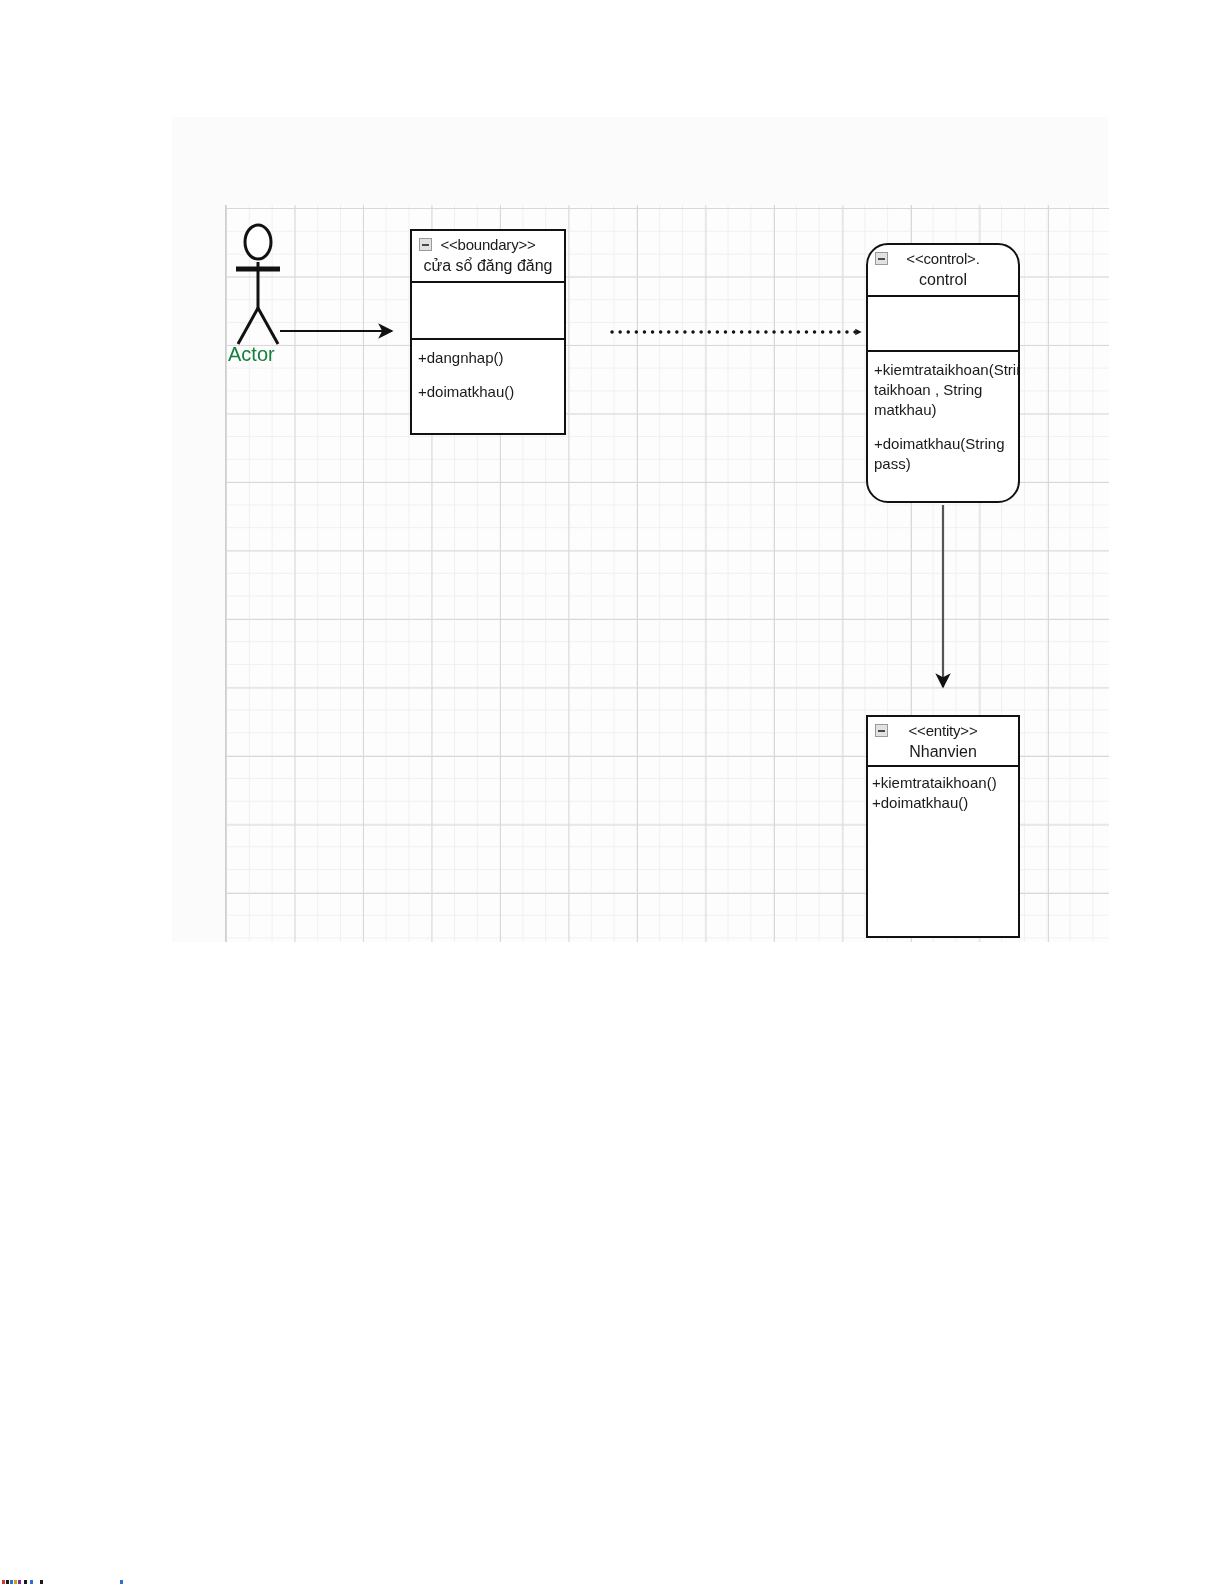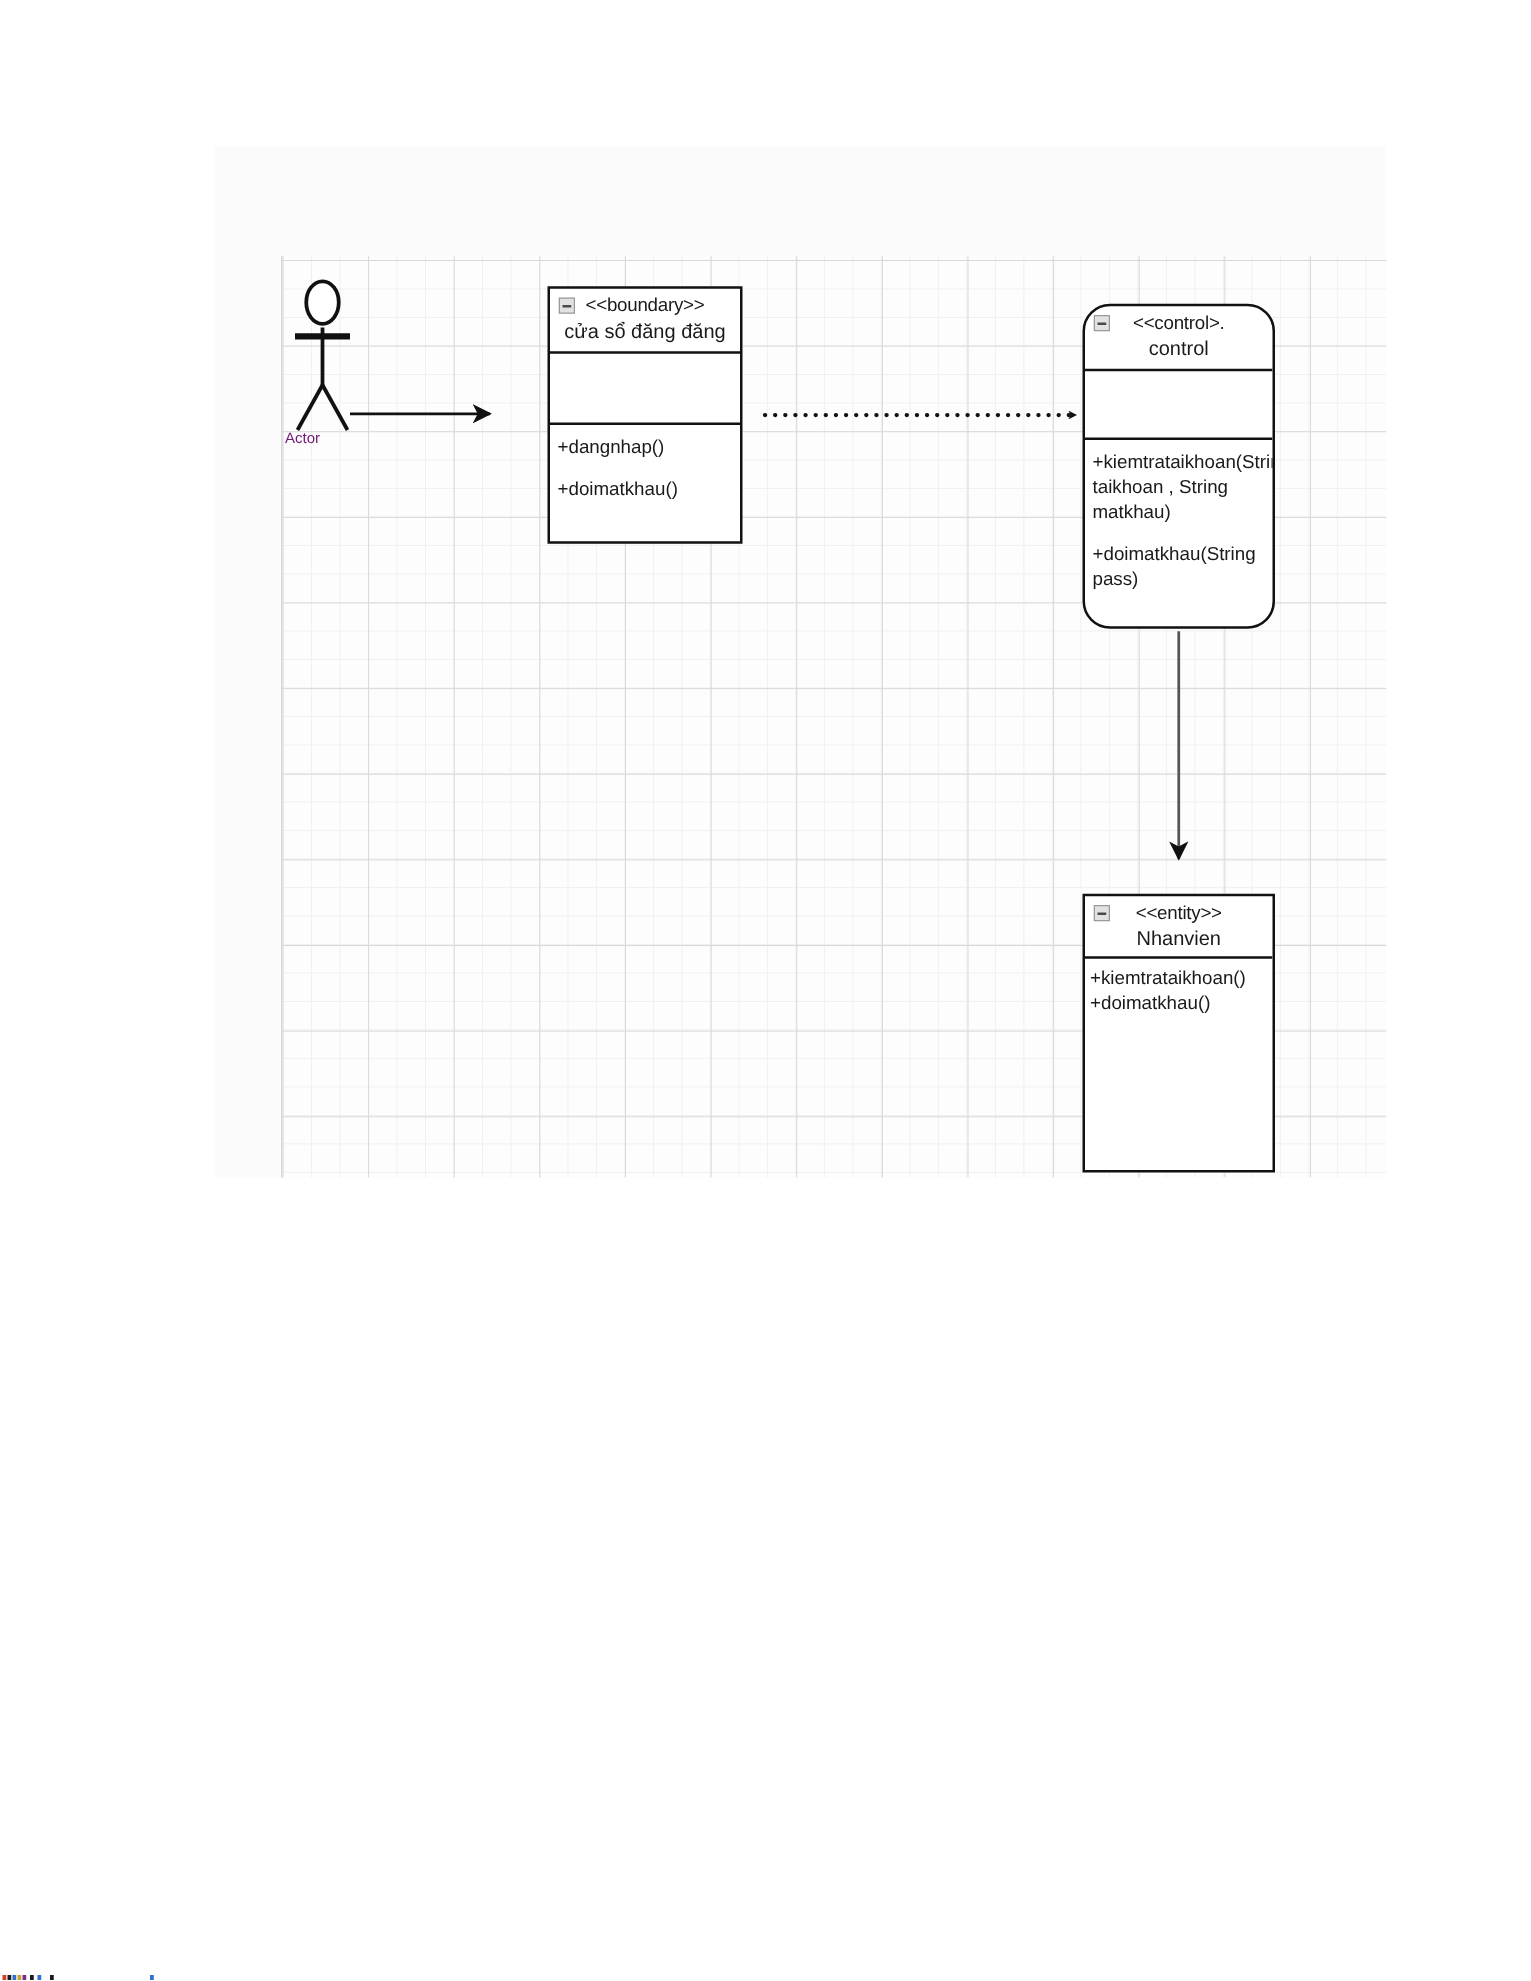--- a/index.html
+++ b/index.html
@@ -63,22 +63,22 @@
     left: 228px;
     top: 222px;
     width: 60px;
     height: 140px;
   }
   #actor-label {
     position: absolute;
     left: 228px;
     top: 343px;
     width: 70px;
-    font-size: 12px;
-    color: #701a75;
+    font-size: 20px;
+    color: #15803d;
     font-family: "Liberation Sans", sans-serif;
     white-space: nowrap;
   }
 
   
   .uml-class {
     position: absolute;
     background: #ffffff;
     border: 2px solid #111111;
     box-sizing: border-box;
@@ -182,21 +182,21 @@
     <svg width="60" height="140" viewBox="0 0 60 140">
       <ellipse cx="30" cy="20" rx="13" ry="17" fill="#ffffff" stroke="#111111" stroke-width="3"></ellipse>
       <line x1="8" y1="47" x2="52" y2="47" stroke="#111111" stroke-width="5" stroke-linecap="butt"></line>
       <line x1="30" y1="40" x2="30" y2="86" stroke="#111111" stroke-width="3"></line>
       <line x1="30" y1="86" x2="10" y2="122" stroke="#111111" stroke-width="3"></line>
       <line x1="30" y1="86" x2="50" y2="122" stroke="#111111" stroke-width="3"></line>
     </svg>
   </div>
   <div id="actor-label">Actor</div>
 
-  <div class="uml-class" id="class-boundary" style="left:410px; top:229px; width:156px; height:206px;margin-left:28px;">
+  <div class="uml-class" id="class-boundary" style="left:410px; top:229px; width:156px; height:206px;">
     <div class="uml-compartment uml-header" style="height:50px;">
       <span class="collapse-icon"></span>
       <span class="stereotype-row">&lt;&lt;boundary&gt;&gt;</span>
       <span class="class-name-row">cửa sổ đăng đăng</span>
     </div>
     <div class="uml-compartment empty-compartment" style="height:57px;"></div>
     <div class="uml-compartment members-left" style="height:103px;">
       <div class="member-line">+dangnhap()</div>
       <div class="member-gap"></div>
       <div class="member-line">+doimatkhau()</div>

